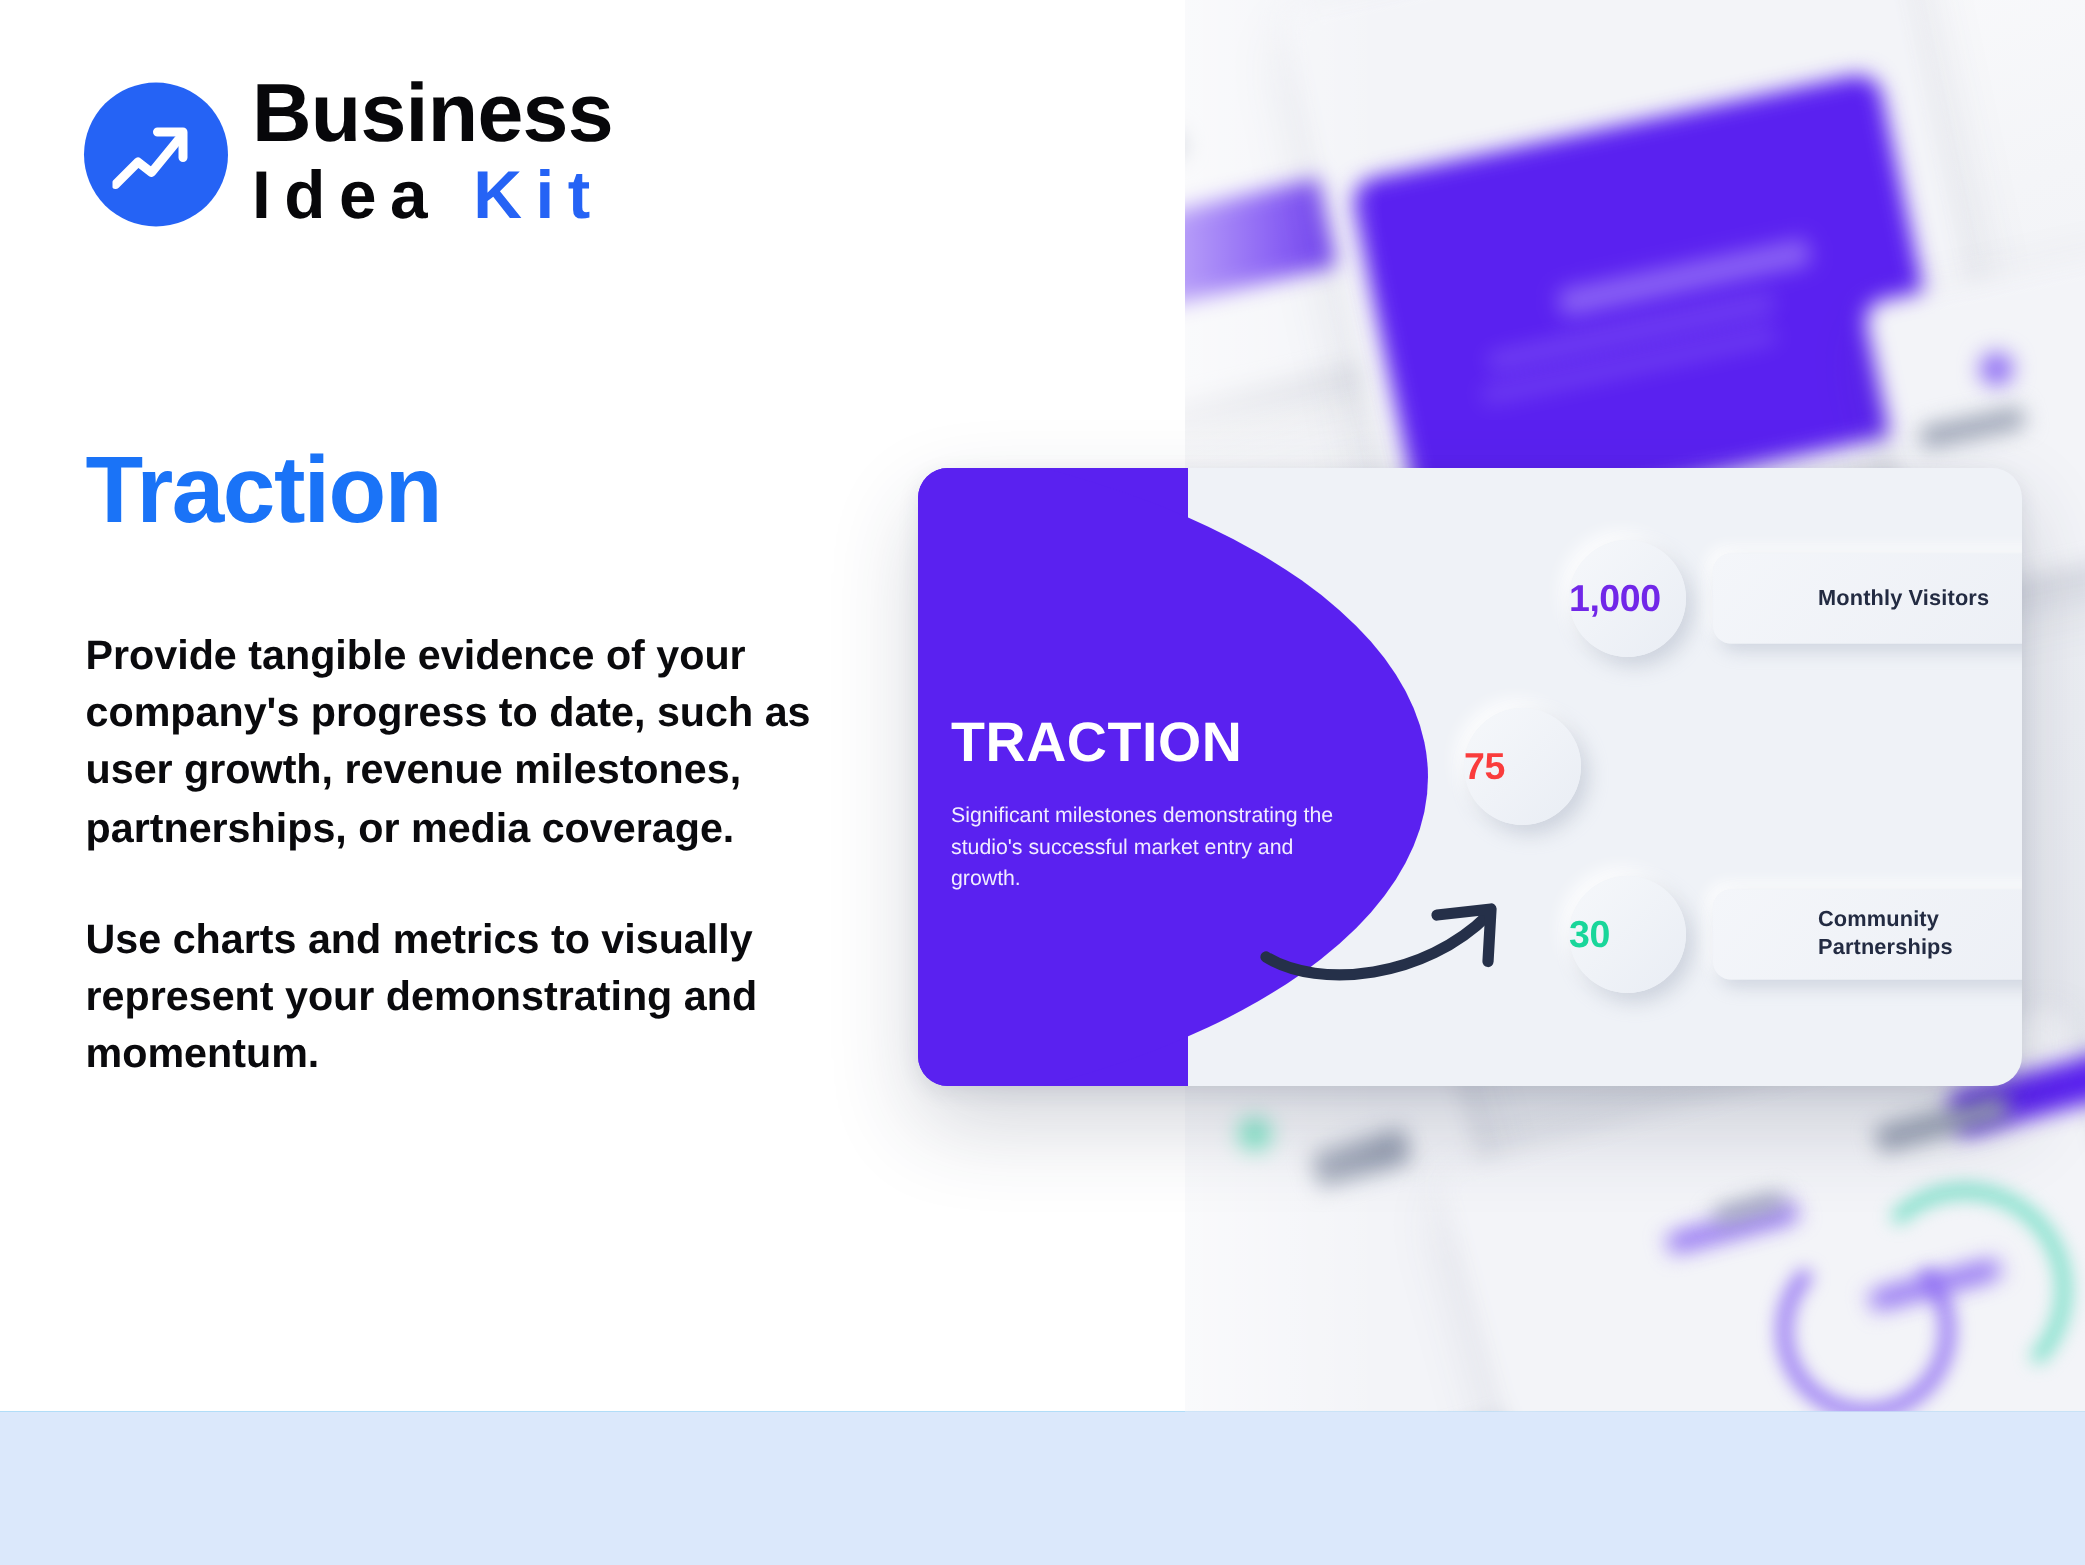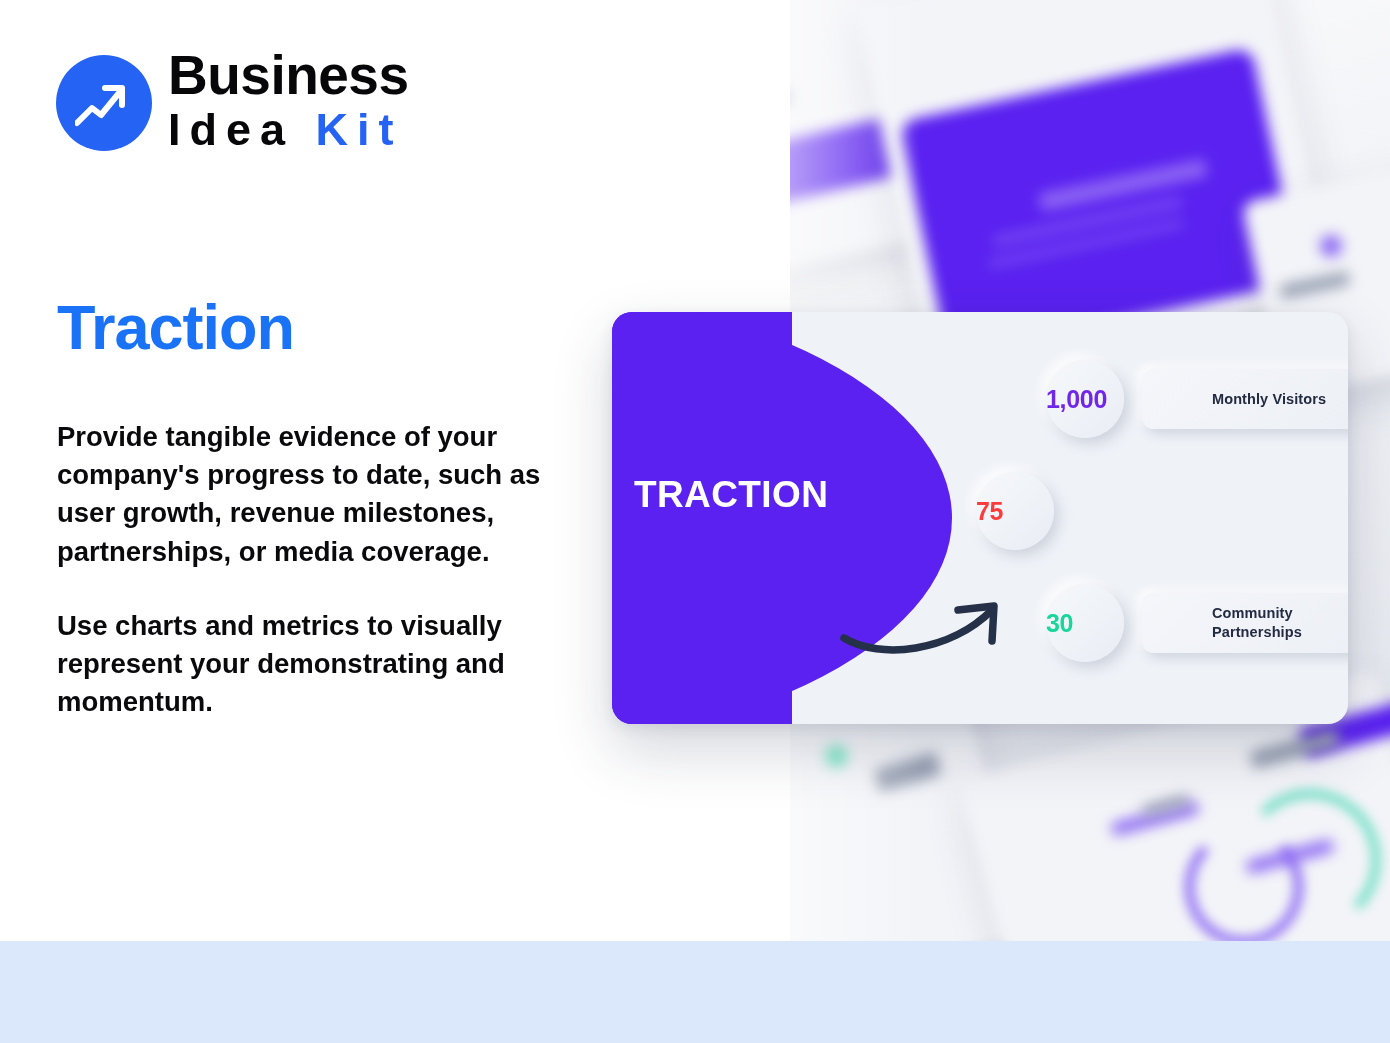--- a/index.html
+++ b/index.html
@@ -314,20 +314,21 @@
       <p>Use charts and metrics to visually represent your demonstrating and momentum.</p>
     </div>
   </div>
 
   <div class="slide-card">
 
     <div class="blob-fill"></div>
     <div class="blob"></div>
 
     <div class="slide-title">TRACTION</div>
+    <div class="slide-sub">Significant milestones demonstrating the studio's successful market entry and growth.</div>
 
     <svg class="arrow-svg" viewBox="0 0 180 70">
       <path d="M4 44 C 40 66, 110 58, 152 16" fill="none" stroke="#253049" stroke-width="7.5" stroke-linecap="round"></path>
       <path d="M118 16 L 154 12 L 152 47" fill="none" stroke="#253049" stroke-width="7.5" stroke-linecap="round" stroke-linejoin="round"></path>
     </svg>
 
     <div class="stats">
 
       <div class="stat-row">
         <div class="stat-pill">

